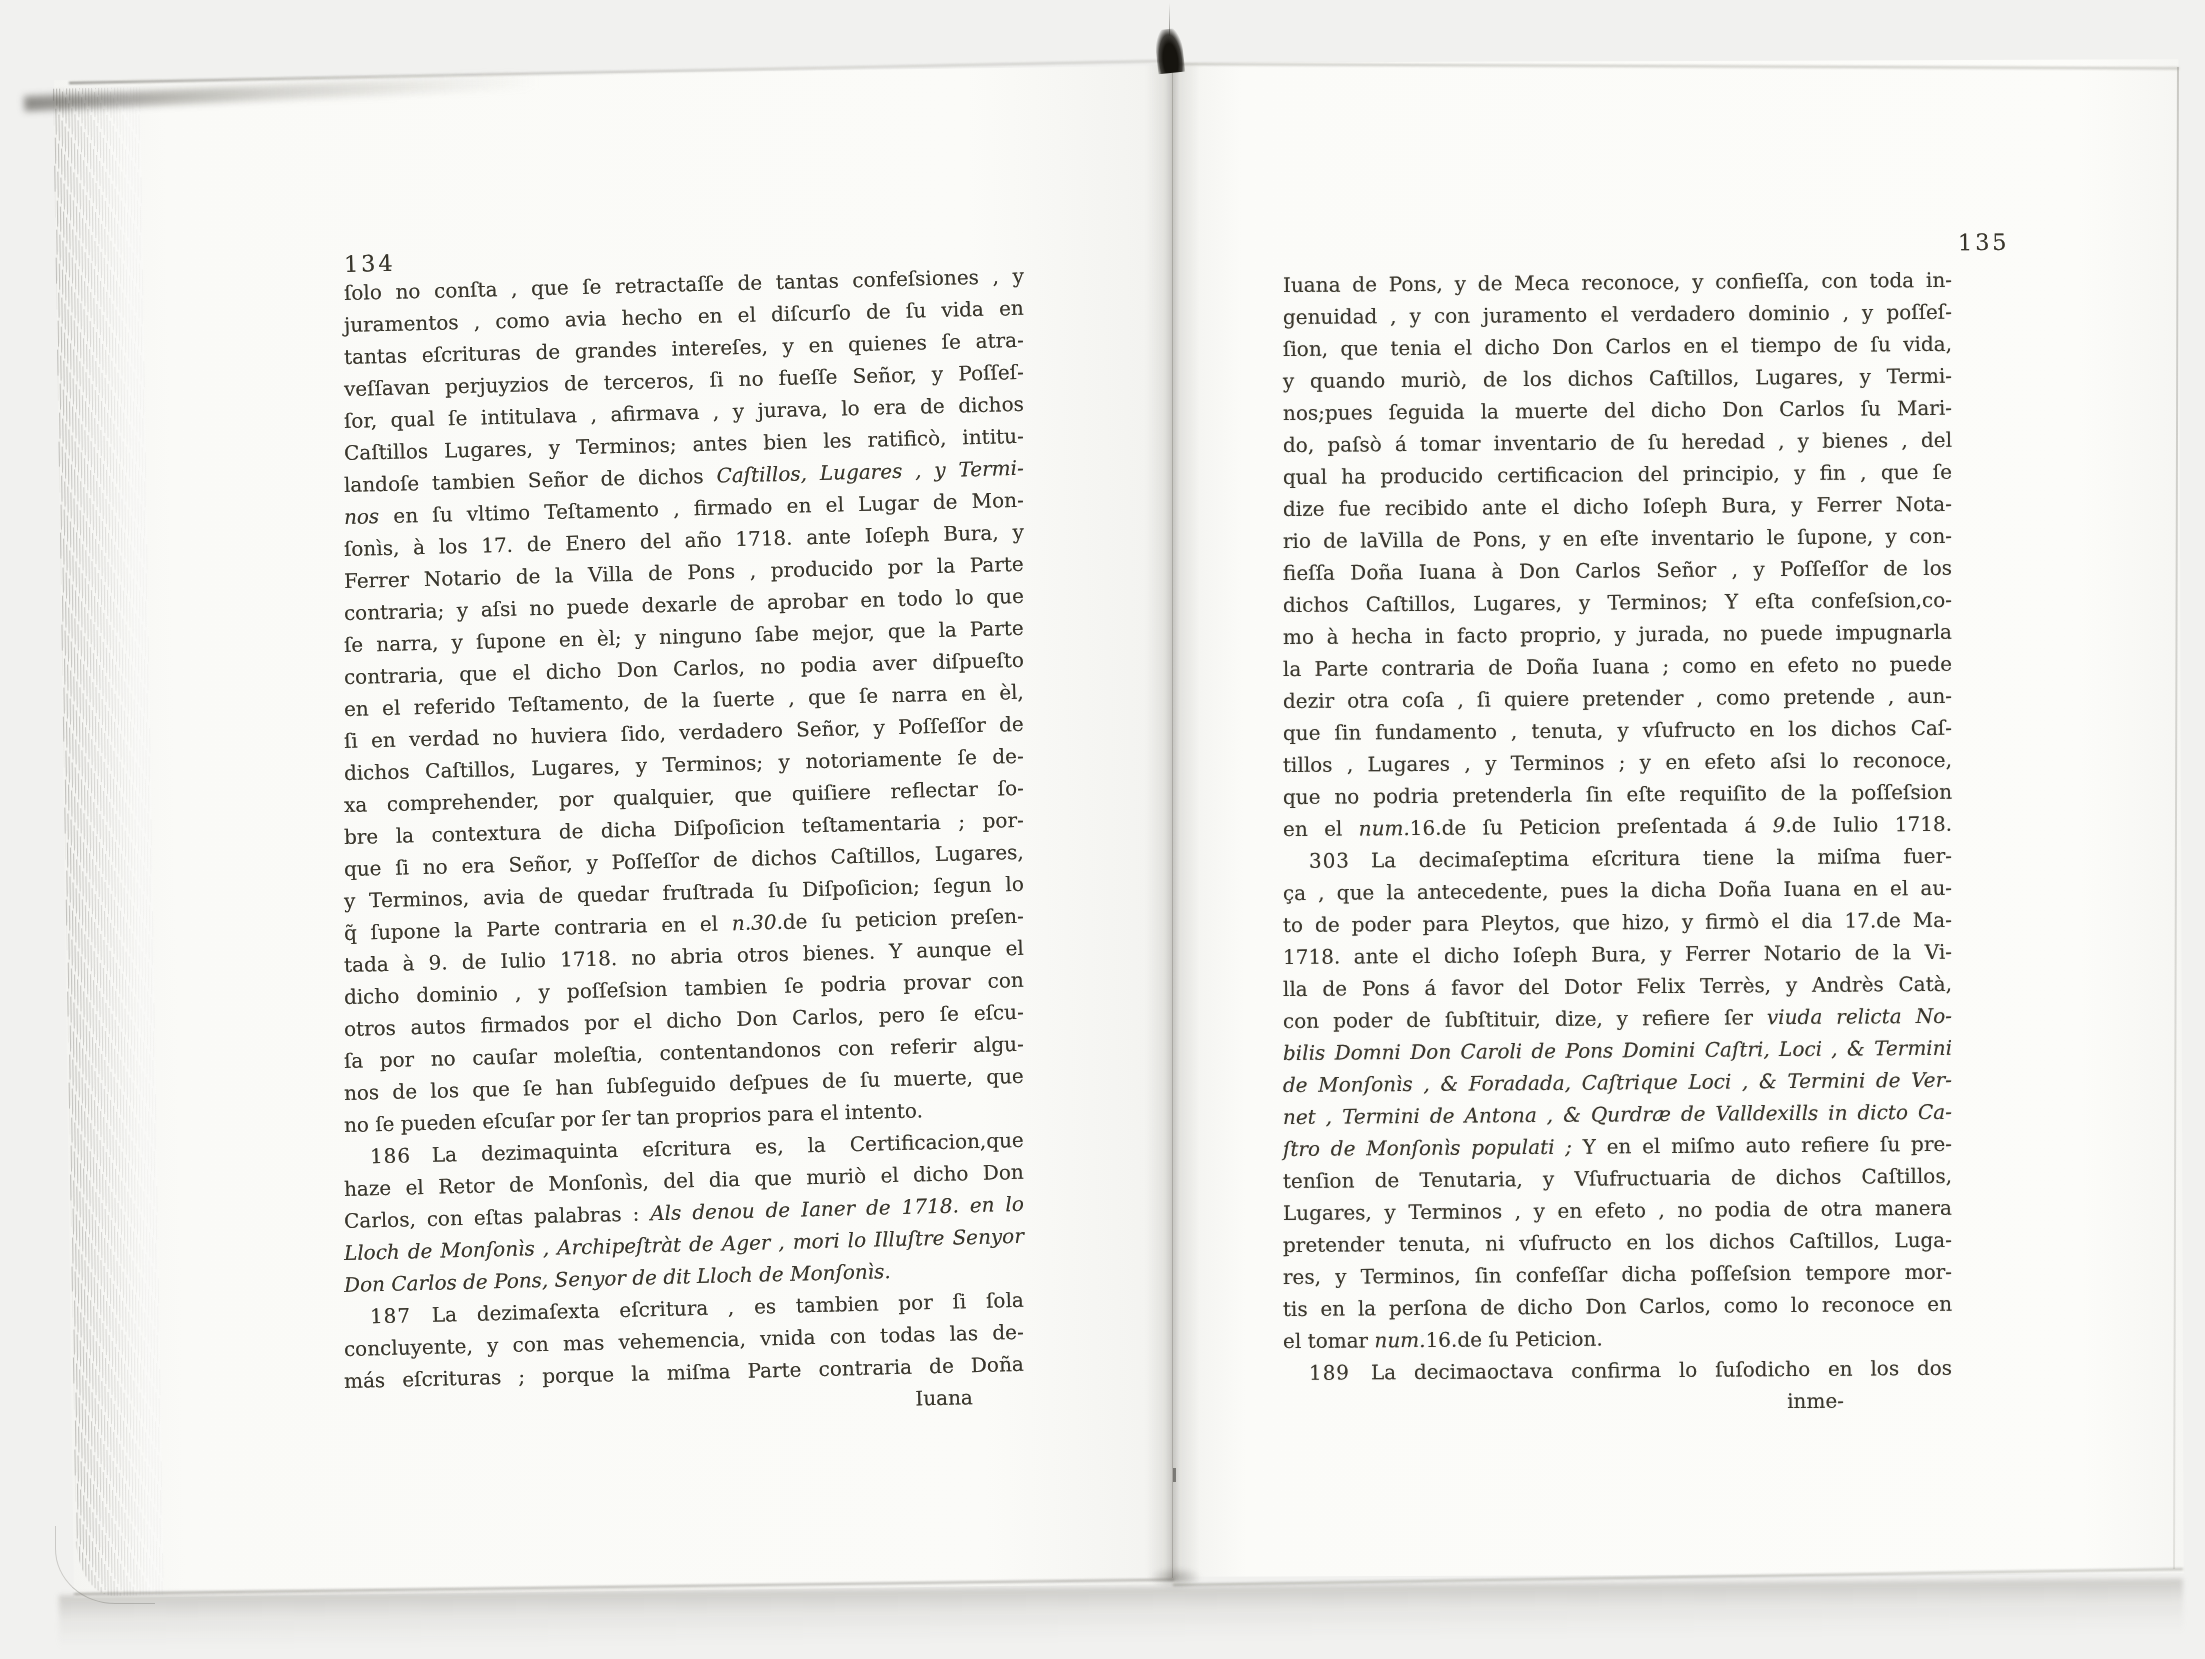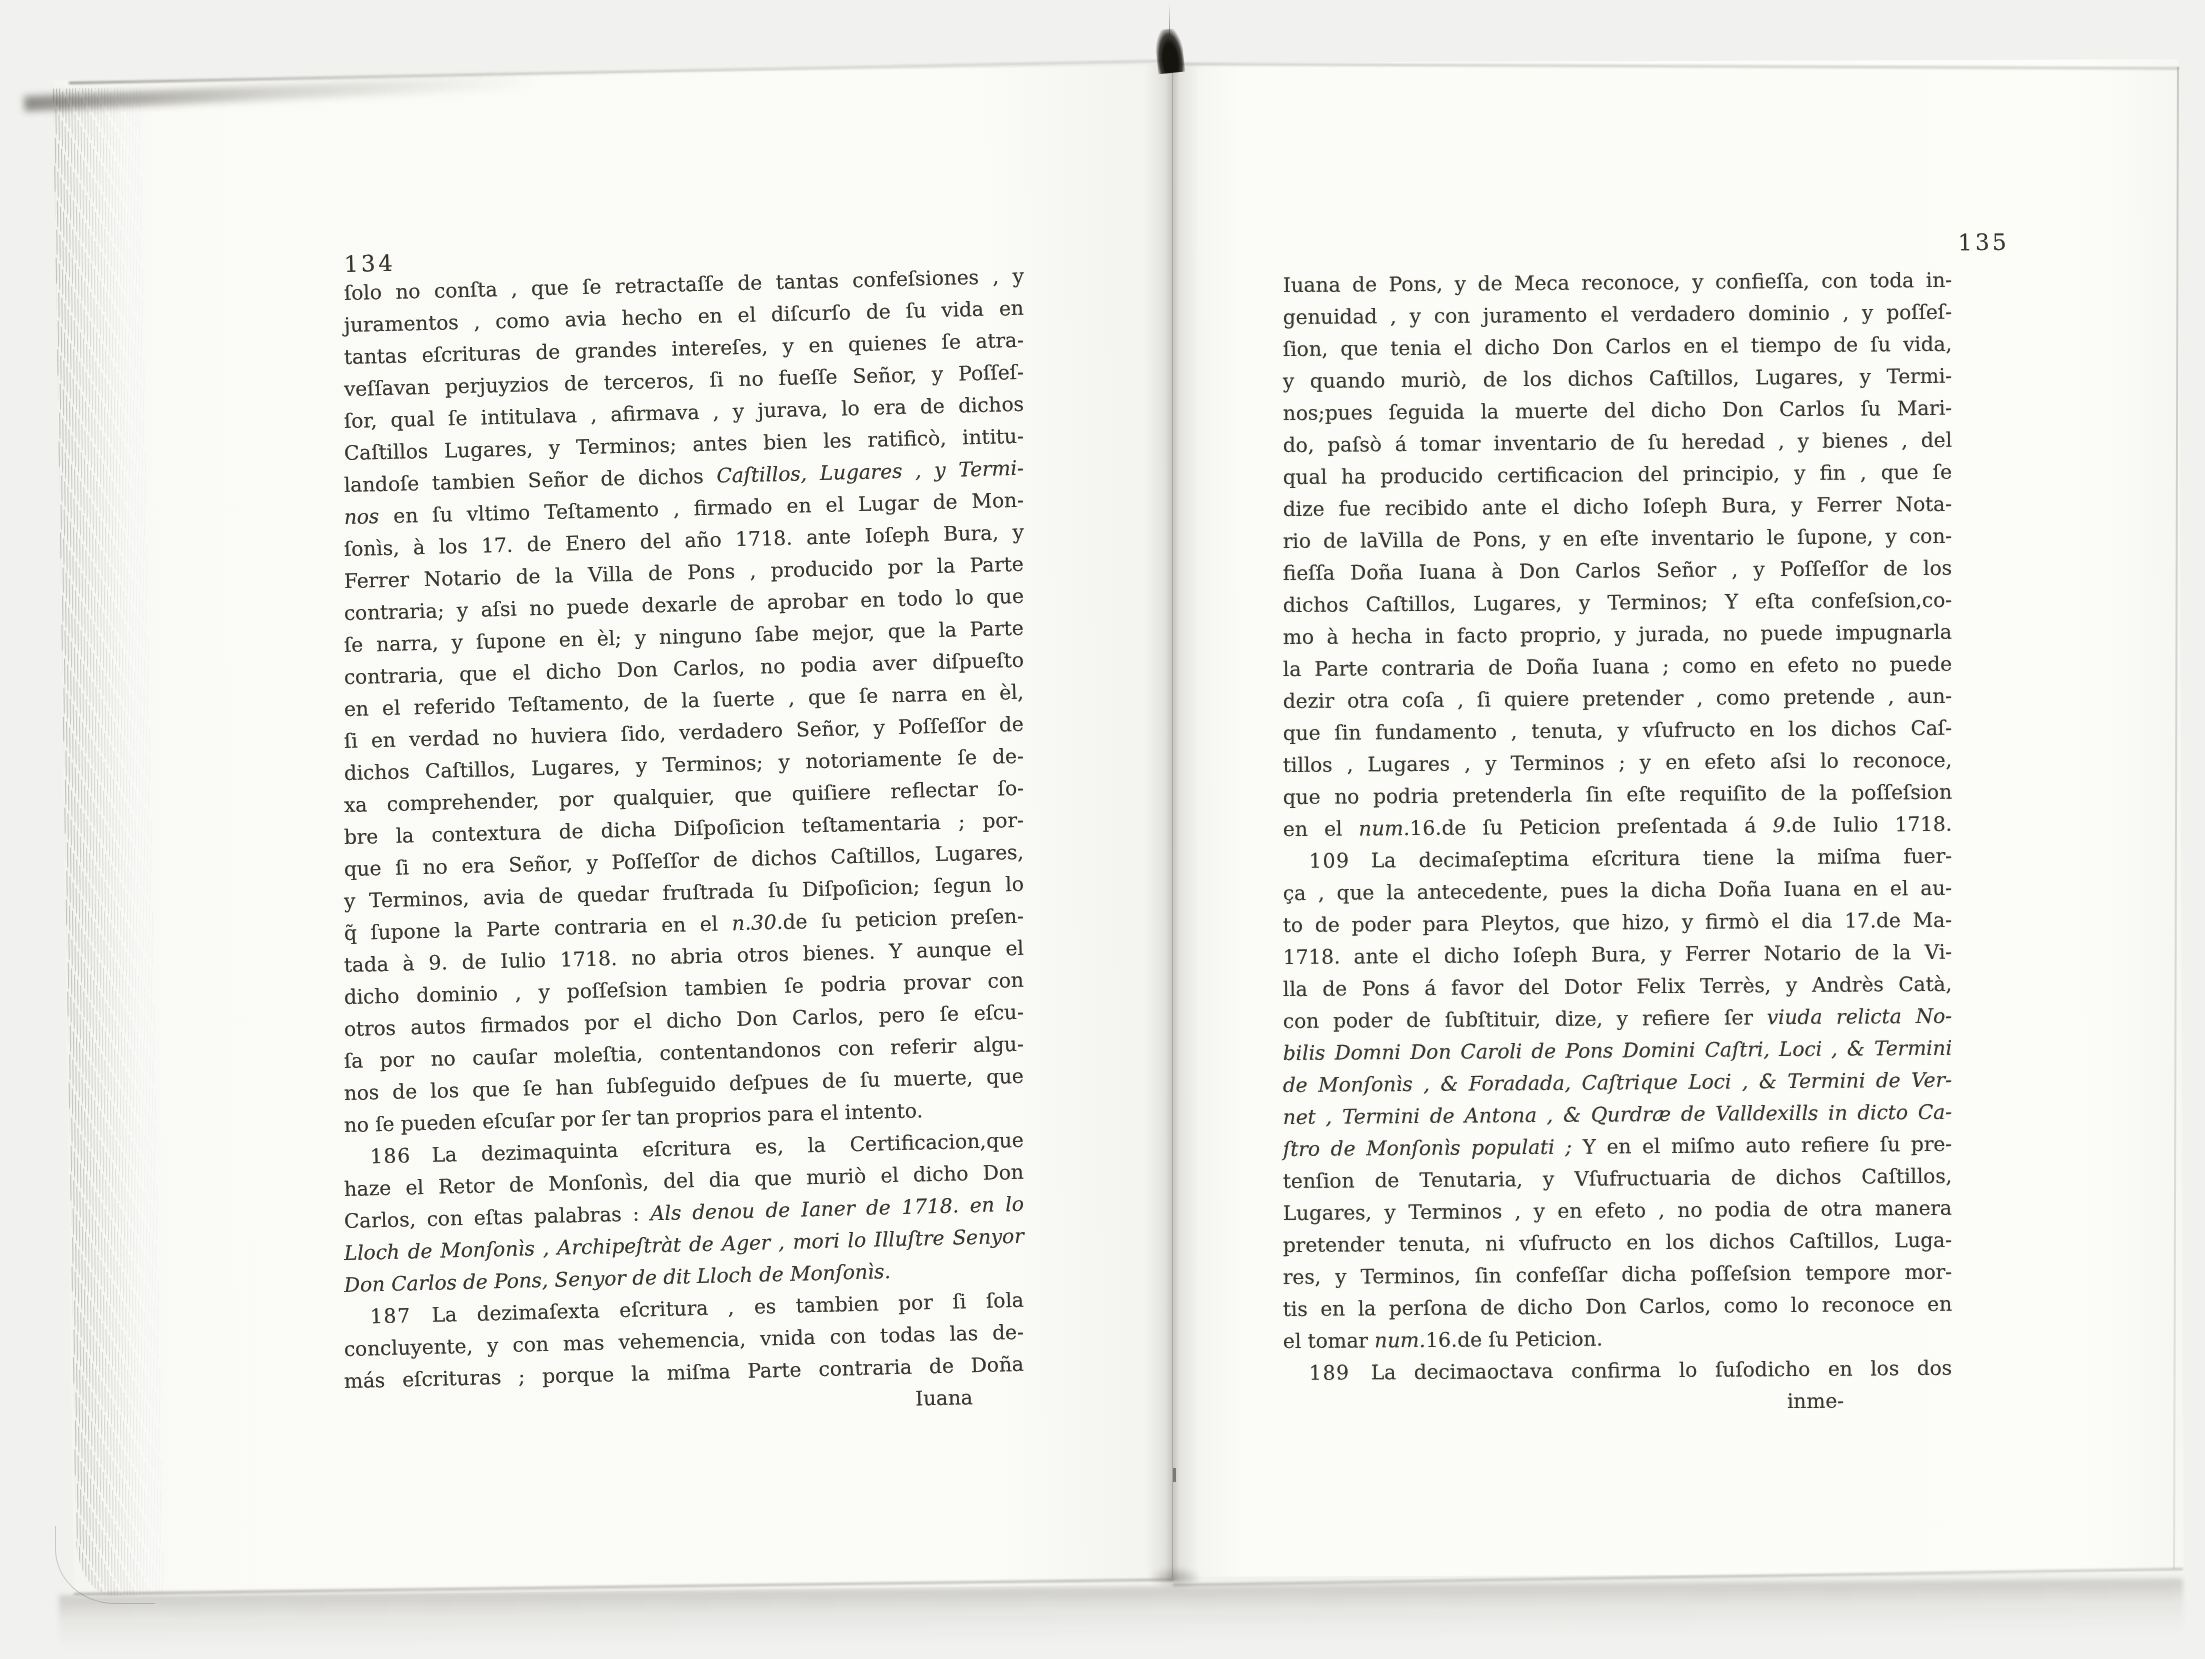--- a/index.html
+++ b/index.html
@@ -211,21 +211,21 @@
         <div class="line"><span>rio de laVilla de Pons, y en eſte inventario le ſupone, y con-</span></div>
         <div class="line"><span>fieſſa Doña Iuana à Don Carlos Señor , y Poſſeſſor de los</span></div>
         <div class="line"><span>dichos Caſtillos, Lugares, y Terminos; Y eſta confeſsion,co-</span></div>
         <div class="line"><span>mo à hecha in facto proprio, y jurada, no puede impugnarla</span></div>
         <div class="line"><span>la Parte contraria de Doña Iuana ; como en efeto no puede</span></div>
         <div class="line"><span>dezir otra coſa , ſi quiere pretender , como pretende , aun-</span></div>
         <div class="line"><span>que ſin fundamento , tenuta, y vſufructo en los dichos Caſ-</span></div>
         <div class="line"><span>tillos , Lugares , y Terminos ; y en efeto aſsi lo reconoce,</span></div>
         <div class="line"><span>que no podria pretenderla ſin eſte requiſito de la poſſeſsion</span></div>
         <div class="line"><span>en el </span><span class="it">num.</span><span>16.de ſu Peticion preſentada á </span><span class="it">9.</span><span>de Iulio 1718.</span></div>
-        <div class="line indent"><span class="pnum">109</span><span>La decimaſeptima eſcritura tiene la miſma fuer-</span></div>
+        <div class="line indent"><span class="pnum">303</span><span>La decimaſeptima eſcritura tiene la miſma fuer-</span></div>
         <div class="line"><span>ça , que la antecedente, pues la dicha Doña Iuana en el au-</span></div>
         <div class="line"><span>to de poder para Pleytos, que hizo, y firmò el dia 17.de Ma-</span></div>
         <div class="line"><span>1718. ante el dicho Ioſeph Bura, y Ferrer Notario de la Vi-</span></div>
         <div class="line"><span>lla de Pons á favor del Dotor Felix Terrès, y Andrès Catà,</span></div>
         <div class="line"><span>con poder de ſubſtituir, dize, y refiere ſer </span><span class="it">viuda relicta No-</span></div>
         <div class="line"><span class="it">bilis Domni Don Caroli de Pons Domini Caſtri, Loci , &amp; Termini</span></div>
         <div class="line"><span class="it">de Monſonìs , &amp; Foradada, Caſtrique Loci , &amp; Termini de Ver-</span></div>
         <div class="line"><span class="it">net , Termini de Antona , &amp; Qurdræ de Valldexills in dicto Ca-</span></div>
         <div class="line"><span class="it">ſtro de Monſonìs populati ; </span><span>Y en el miſmo auto refiere ſu pre-</span></div>
         <div class="line"><span>tenſion de Tenutaria, y Vſufructuaria de dichos Caſtillos,</span></div>

